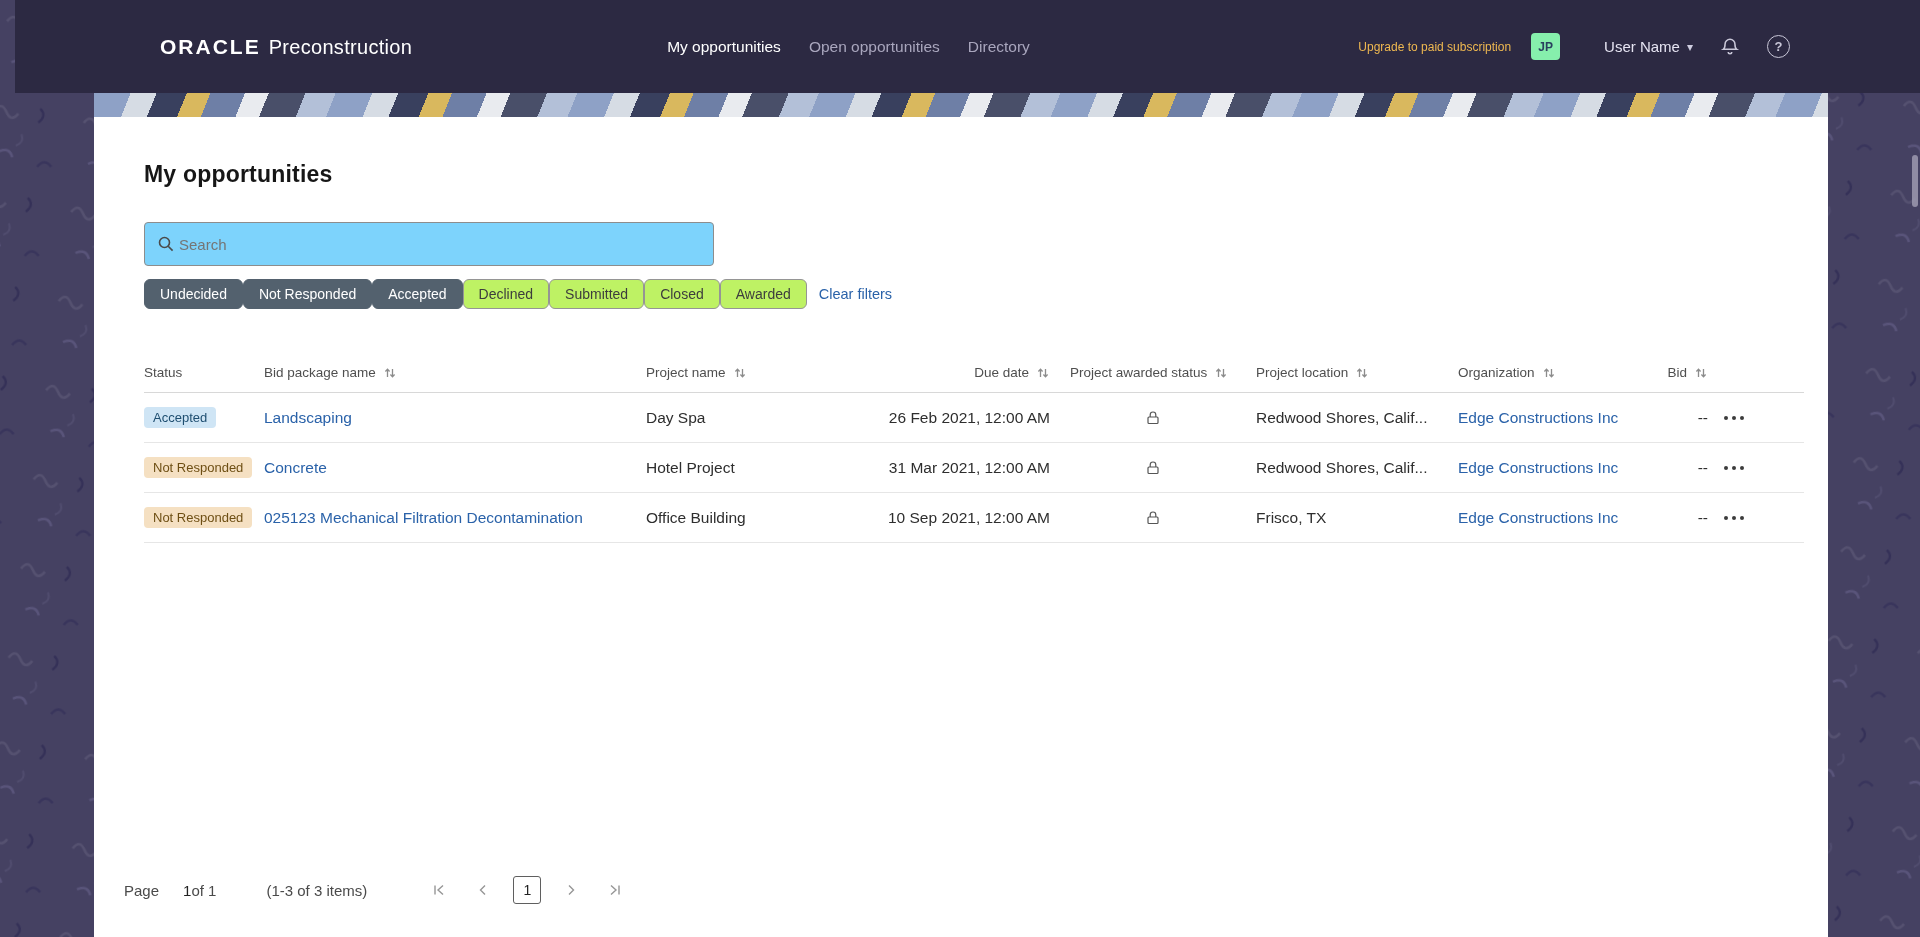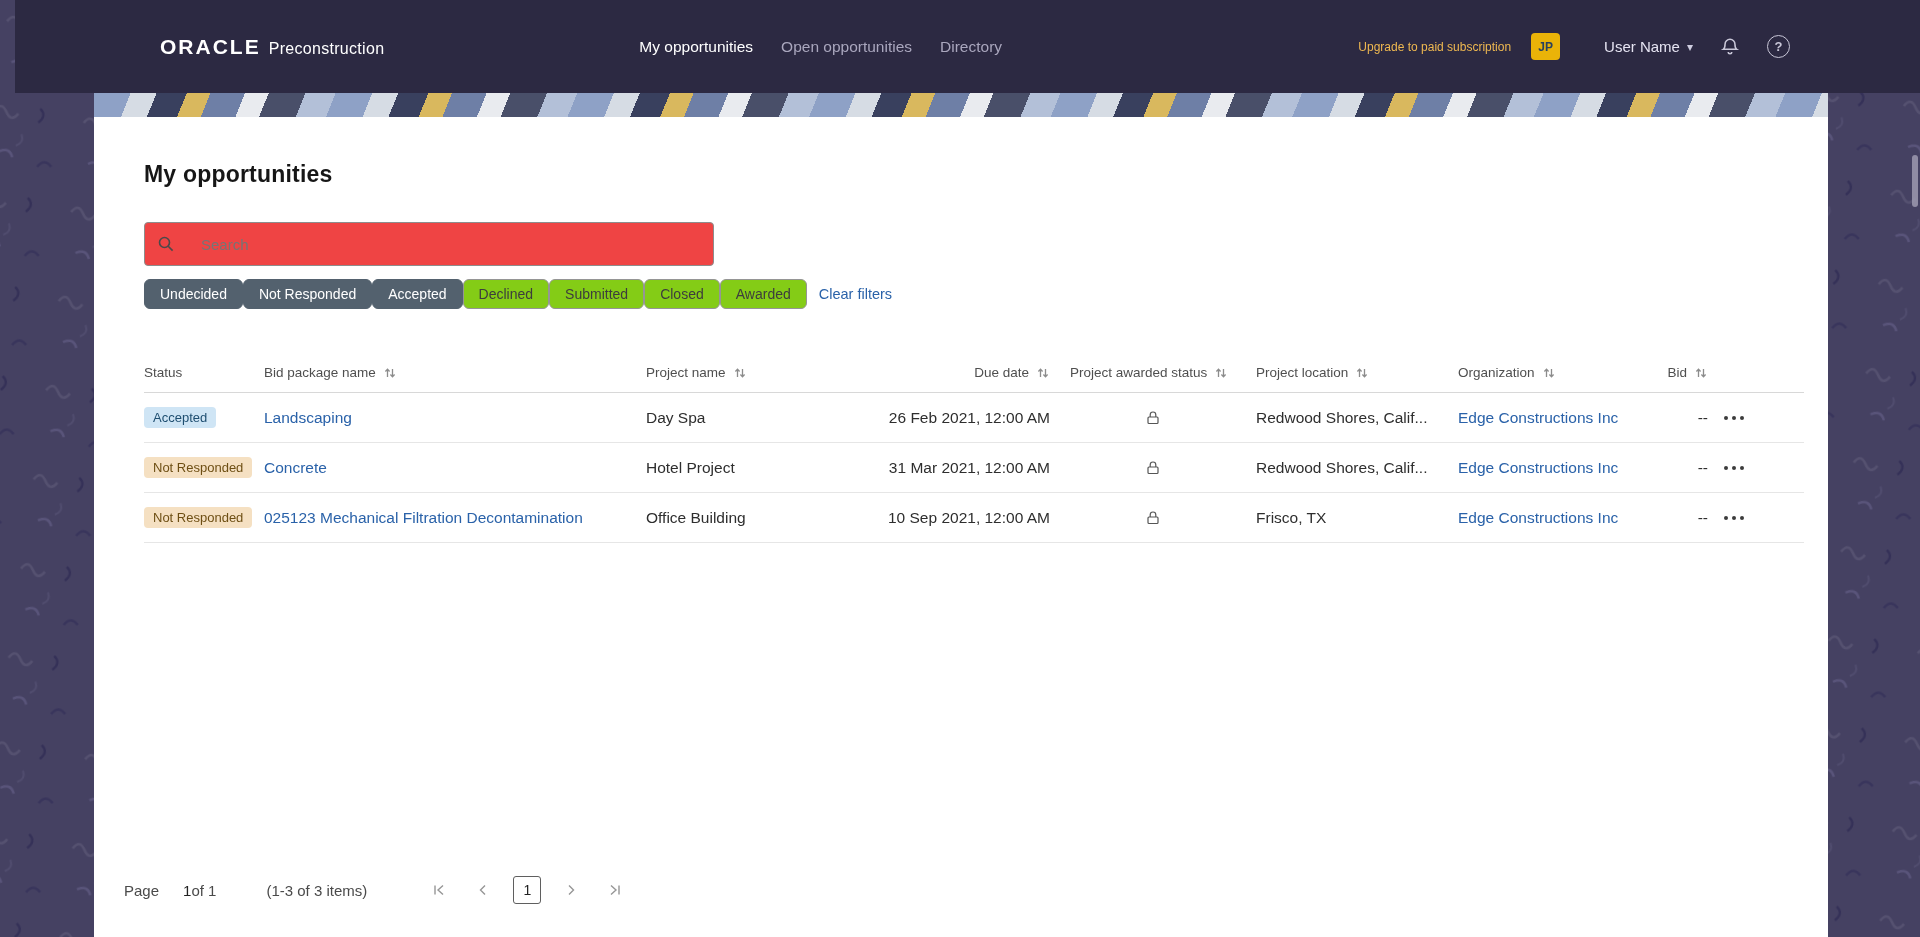--- a/index.html
+++ b/index.html
@@ -13,27 +13,27 @@
 
   
   .app-header {
     position:absolute; top:0; left:15px; width:1920px; height:93px;
     background:#2c2942; z-index:3;
     display:flex; align-items:center;
     padding:0 145px;
   }
   .brand { display:flex; align-items:baseline; gap:8px; color:#fff; white-space:nowrap; }
   .brand .logo { font-weight:700; font-size:21px; letter-spacing:2px; }
-  .brand .product { font-size:16px; font-weight:400; letter-spacing:.3px; }
+  .brand .product { font-size:20px; font-weight:400; letter-spacing:.3px; }
   .top-nav { display:flex; gap:28px; margin-left:255px; }
   .top-nav .nav-item { font-size:15.5px; color:#a9a6bd; cursor:pointer; white-space:nowrap; }
   .top-nav .nav-item.active { color:#ffffff; }
   .header-right { margin-left:auto; display:flex; align-items:center; }
   .upgrade-link { color:#efb850; font-size:12px; cursor:pointer; white-space:nowrap; }
-  .avatar { width:29px; height:27px; margin-left:20px; background:#eab308; color:#29415e;
+  .avatar { width:29px; height:27px; margin-left:20px; background:#86efac; color:#29415e;
     border-radius:4px; display:flex; align-items:center; justify-content:center;
     font-size:12px; font-weight:700; cursor:pointer; }
   .user-menu { margin-left:44px; display:flex; align-items:center; gap:7px;
     color:#e6e4f2; font-size:15px; cursor:pointer; white-space:nowrap; }
   .user-menu .caret { font-size:12px; color:#cfcde0; }
   .icon-btn { margin-left:26px; cursor:pointer; display:flex; align-items:center; justify-content:center; }
   .help-circle { width:23px; height:23px; border:1.7px solid #c9c7d8; border-radius:50%;
     color:#c9c7d8; font-size:13px; font-weight:700; display:flex; align-items:center; justify-content:center; }
 
   
@@ -48,35 +48,35 @@
   .card {
     position:absolute; top:117px; left:94px; width:1734px; height:820px;
     background:#ffffff; z-index:2;
     padding:44px 24px 32px 50px;
     display:flex; flex-direction:column;
   }
   .page-title { margin:0 0 34px 0; font-size:23px; font-weight:700; color:#161616; letter-spacing:.2px; }
 
   .search-box {
     width:570px; height:44px; border:1px solid #8d8d8d; border-radius:4px;
-    display:flex; align-items:center; padding:0 12px; gap:24px; background:#ef4444;
+    display:flex; align-items:center; padding:0 12px; gap:2px; background:#7dd3fc;
   }
   .search-box input {
     border:none; outline:none; flex:1; font-size:15px; color:#333;
     font-family:"Liberation Sans", sans-serif; background:transparent;
   }
   .search-box input::placeholder { color:#757575; }
 
   .chips-row { margin-top:13px; display:flex; align-items:center; }
   .chip {
     height:30px; line-height:28px; padding:0 15px; border-radius:6px; font-size:14px;
     cursor:pointer; white-space:nowrap;
   }
   .chip.selected { background:#53616e; border:1px solid #53616e; color:#ffffff; }
-  .chip.unselected { background:#84cc16; border:1px solid #959595; color:#3d3d3d; }
+  .chip.unselected { background:#bef264; border:1px solid #959595; color:#3d3d3d; }
   .clear-filters { margin-left:12px; color:#2a62a9; font-size:14.5px; cursor:pointer; white-space:nowrap; }
 
   
   .table { margin-top:44px; }
   .thead {
     display:flex; align-items:center; height:40px; border-bottom:1px solid #d8d8d8;
     color:#4f4f4f; font-size:13.5px;
   }
   .th { display:flex; align-items:center; gap:7px; }
   .trow {

